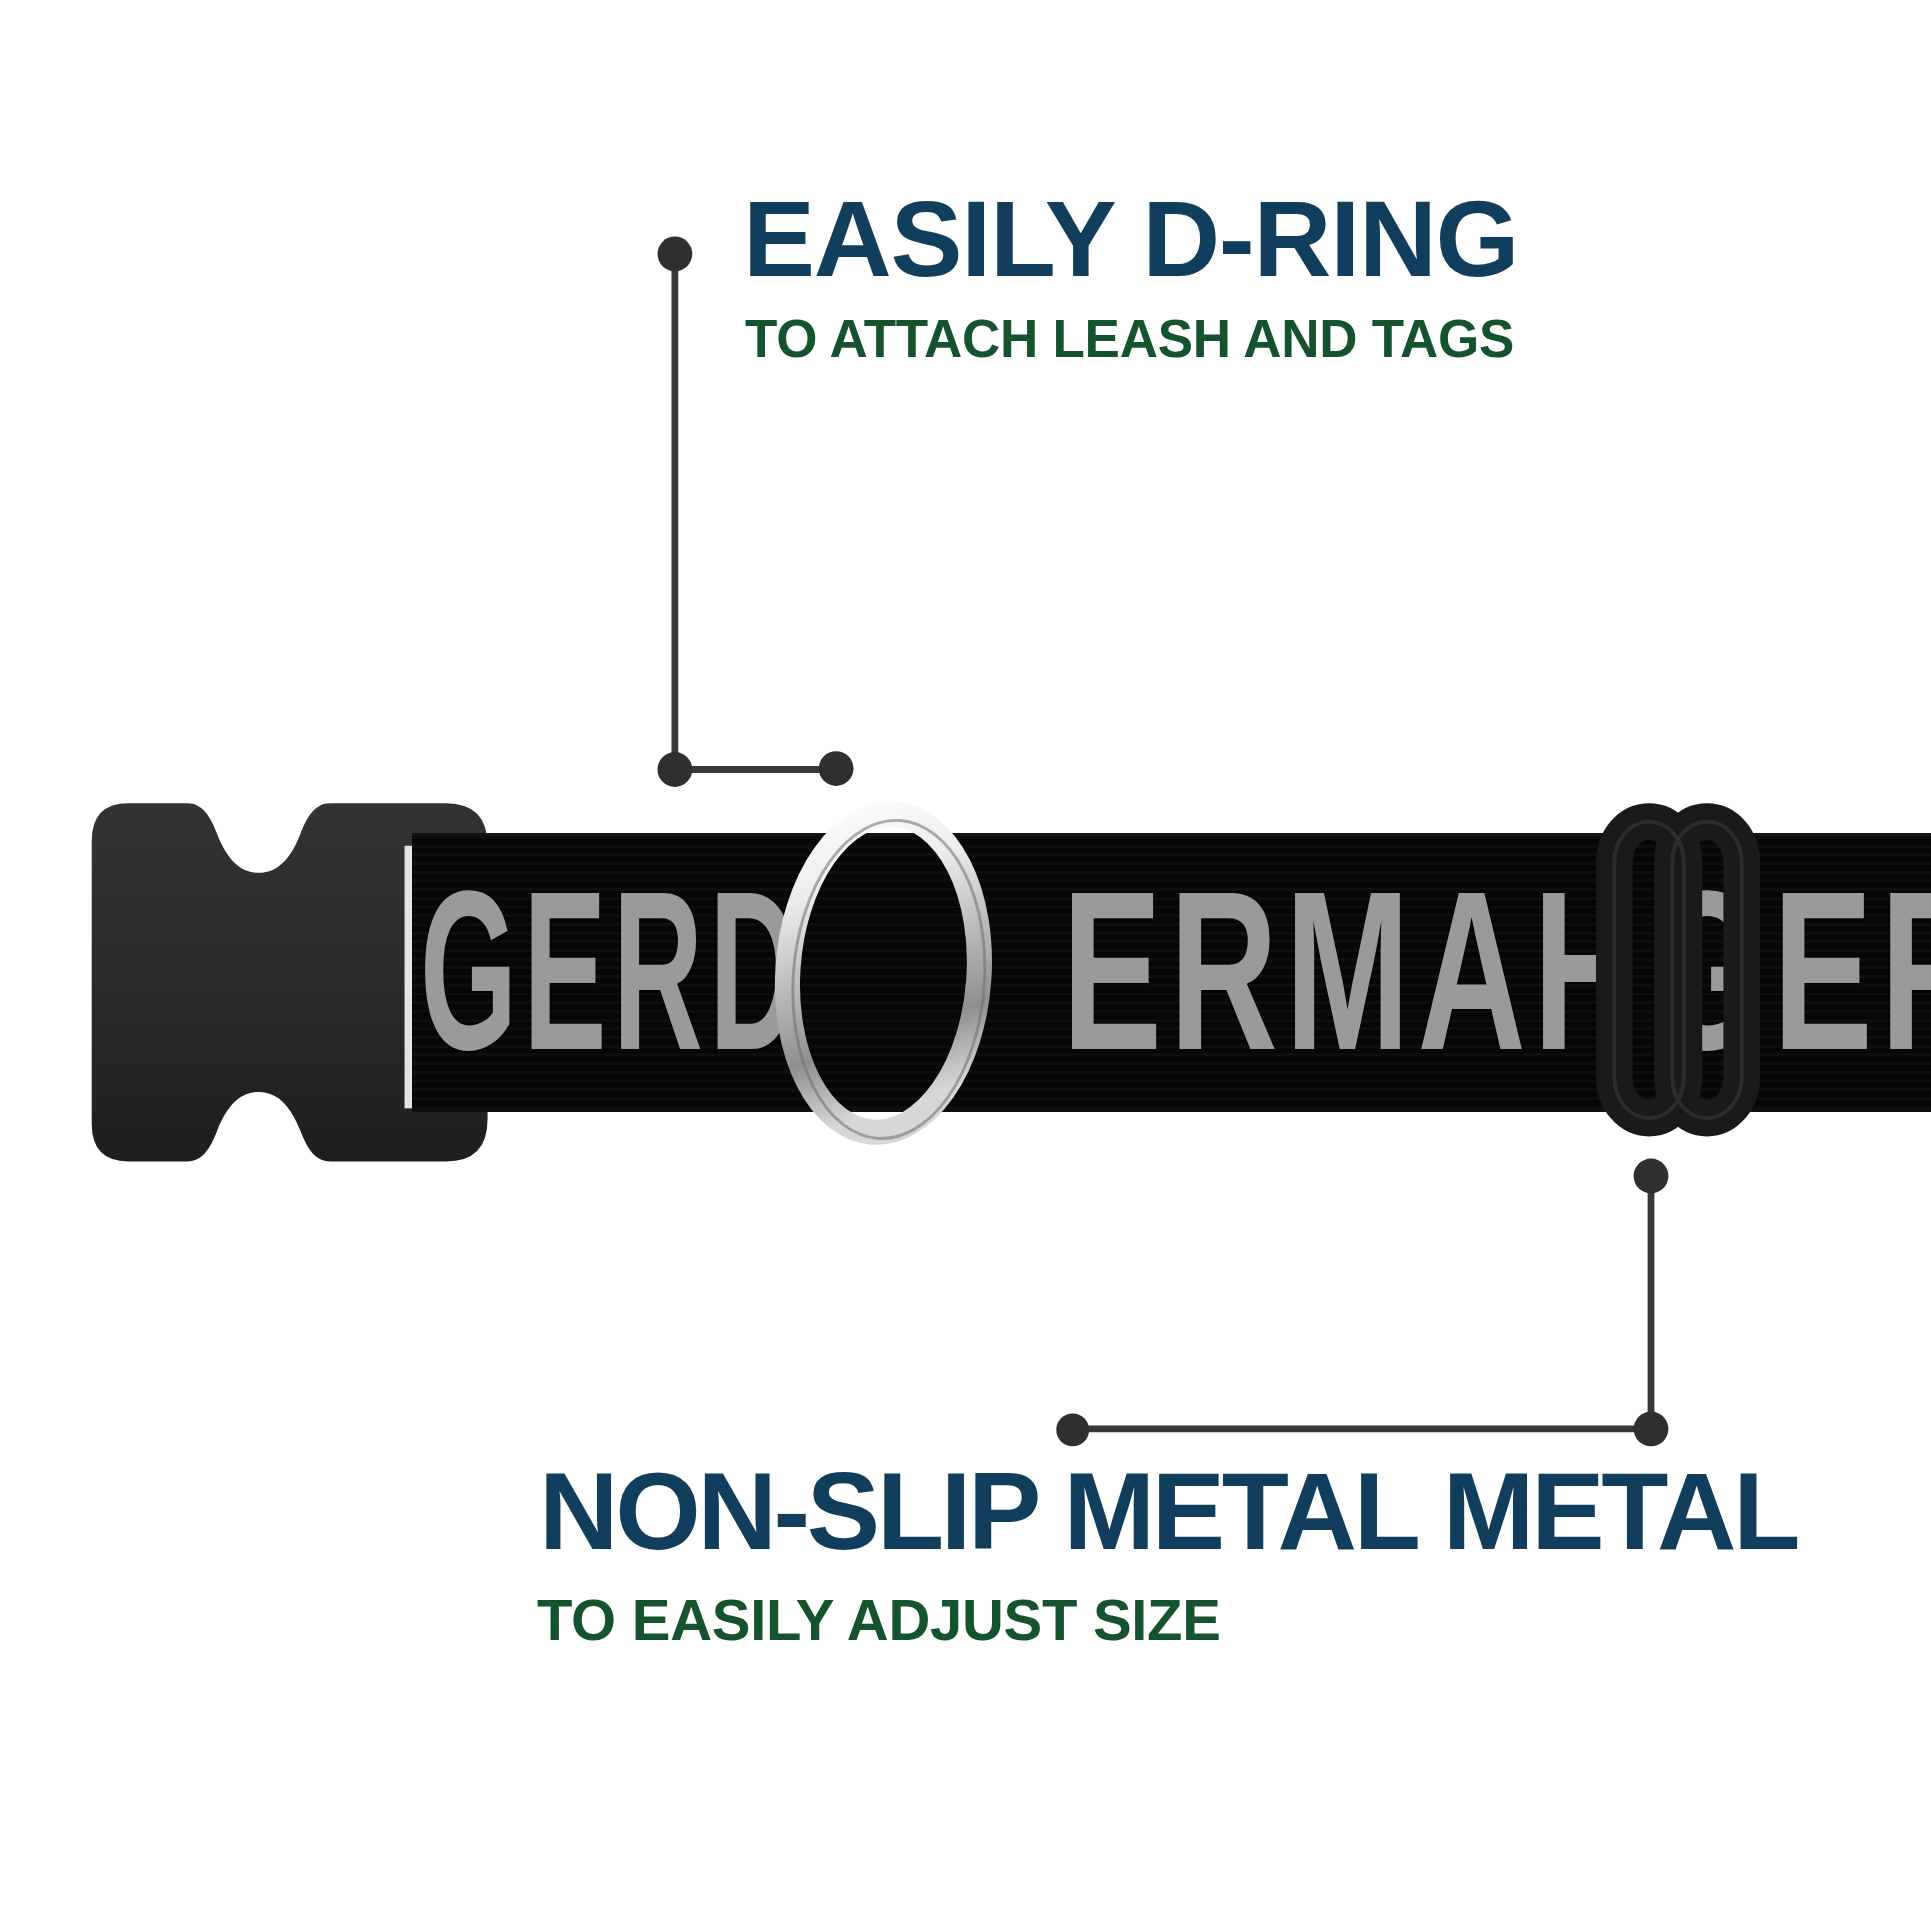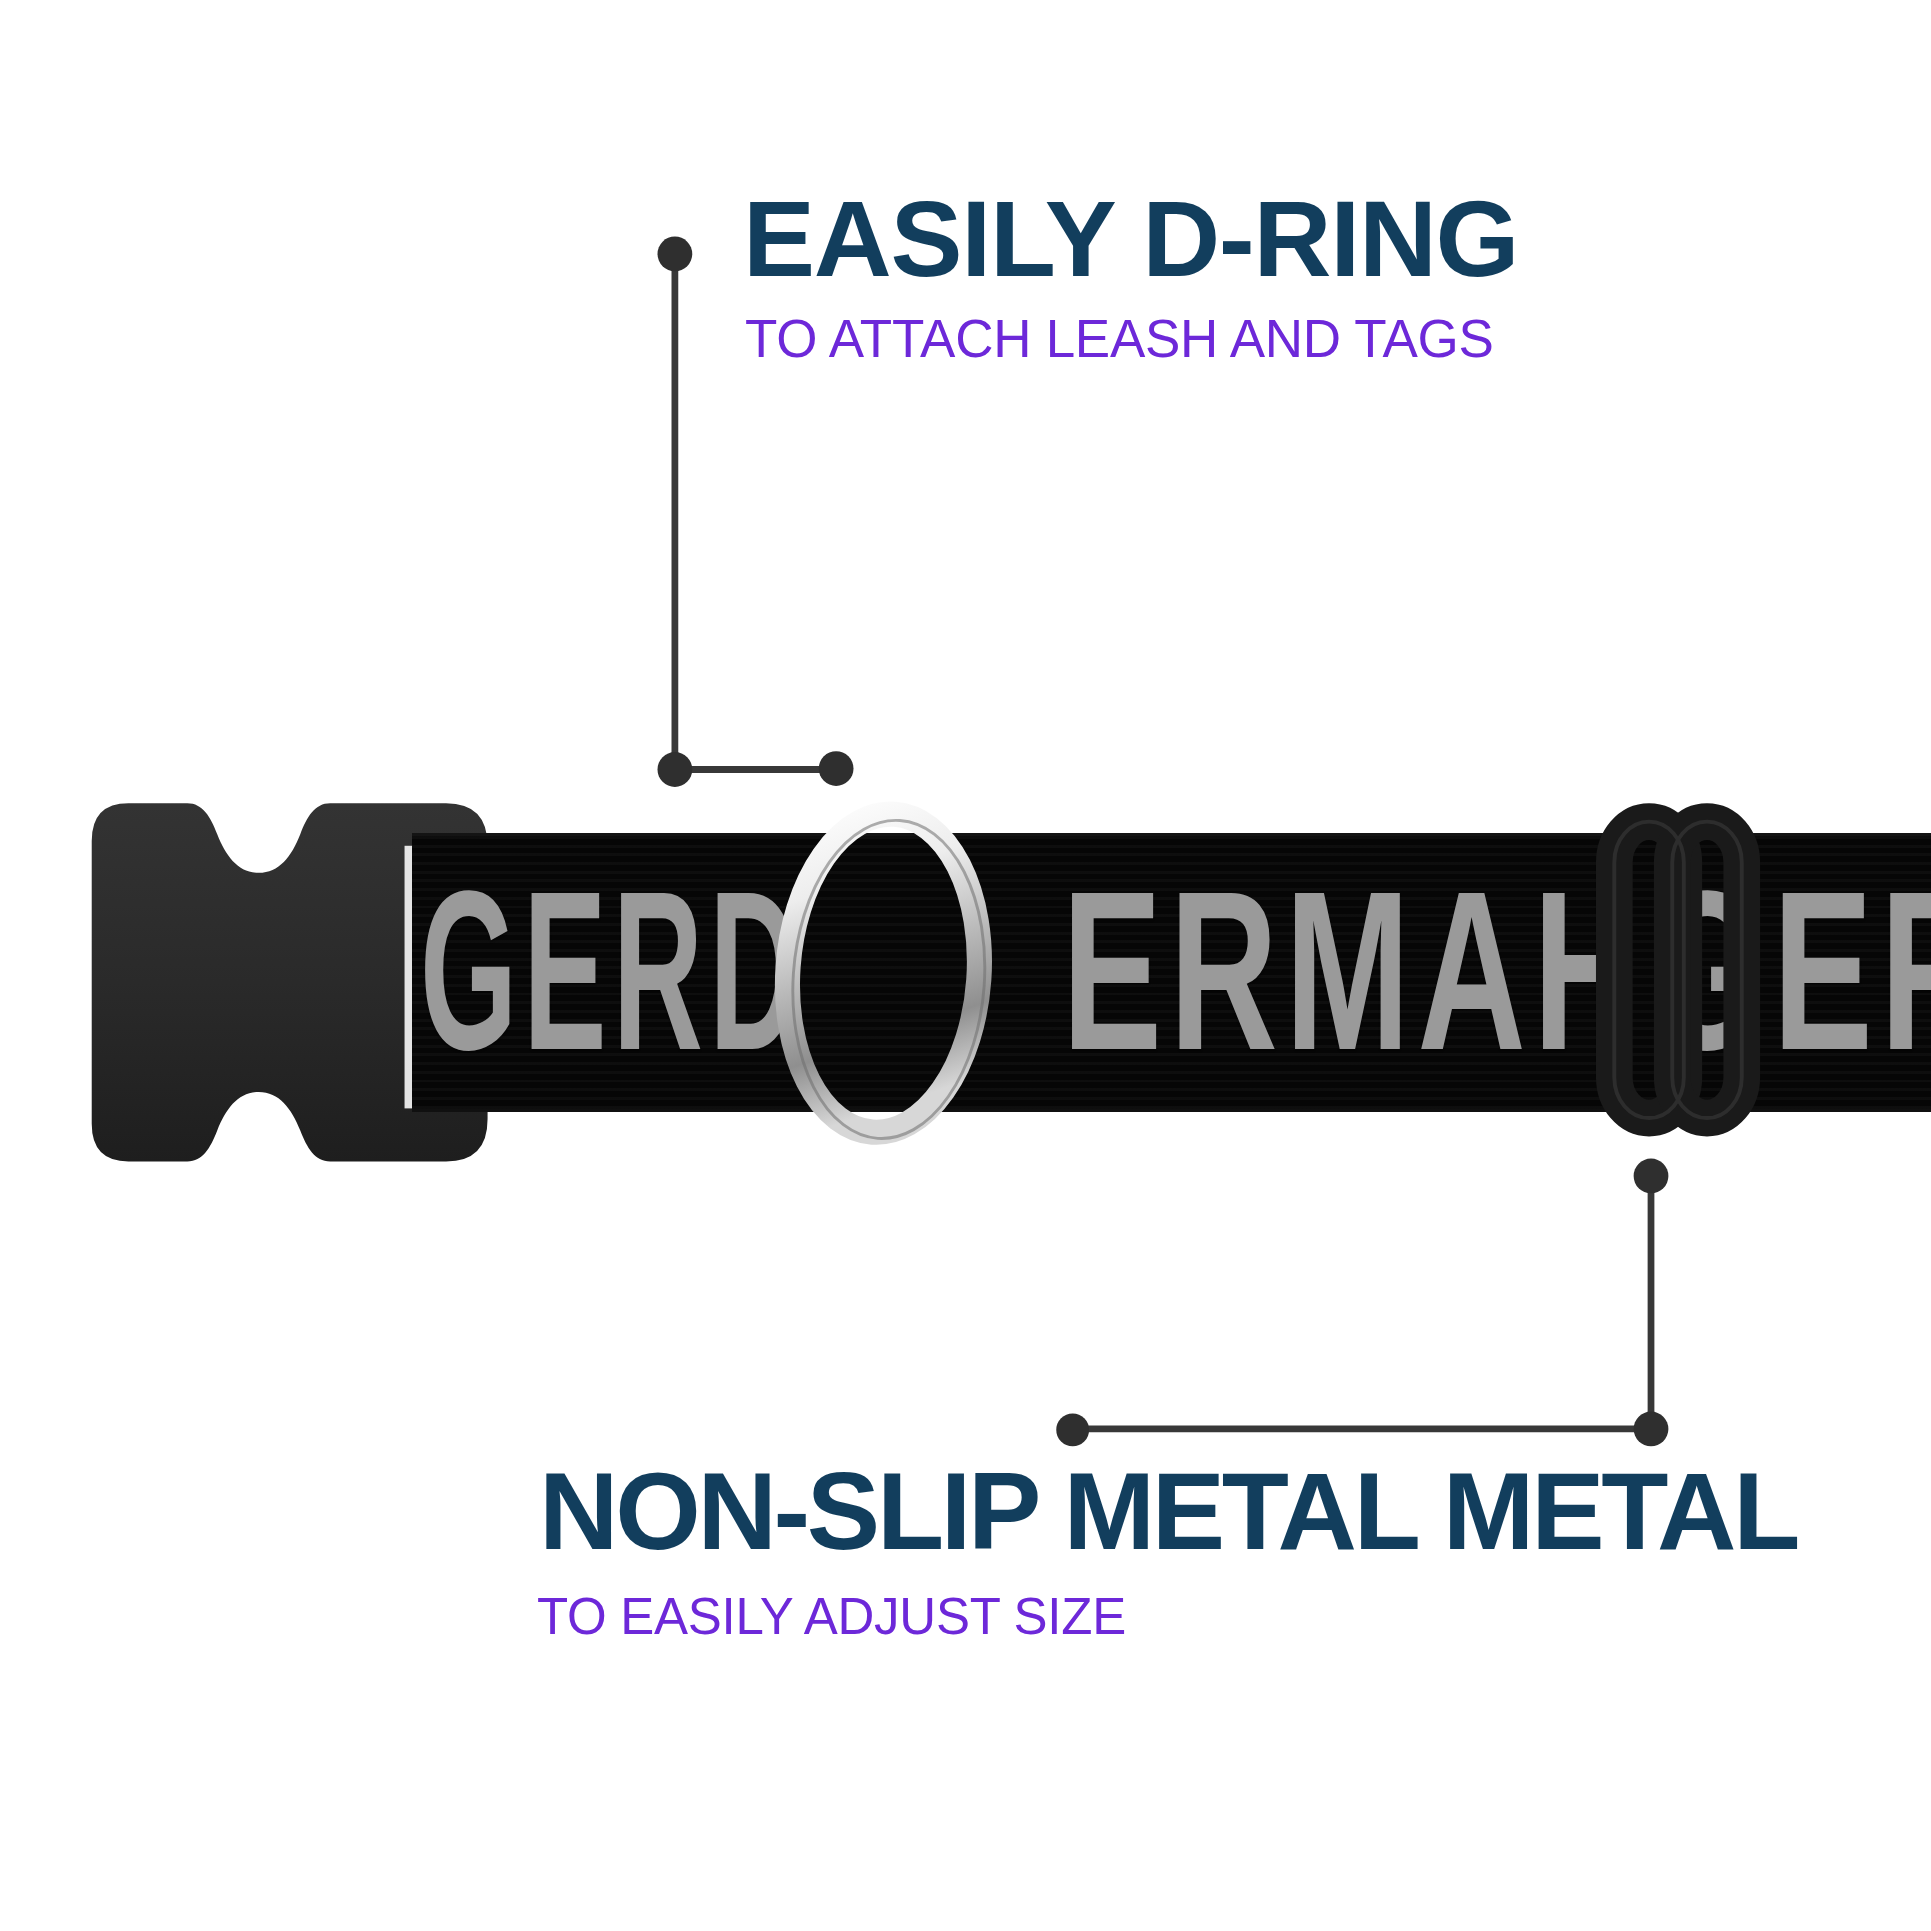--- a/index.html
+++ b/index.html
@@ -8,27 +8,27 @@
     background:#ffffff;
     font-family:"Liberation Sans", sans-serif;
   }
   .abs{position:absolute;}
   
   .callout-title{
     font-weight:700;color:#123E5D;letter-spacing:-0.012em;
     line-height:1;white-space:nowrap;
   }
   .callout-sub{
-    font-weight:400;color:#6d28d9;letter-spacing:-0.005em;
+    font-weight:700;color:#14532d;letter-spacing:-0.005em;
     line-height:1;white-space:nowrap;
   }
   #dring-title{left:743px;top:185px;font-size:108px;}
   #dring-sub{left:745px;top:312px;font-size:53px;}
   #loop-title{left:539px;top:1456px;font-size:110px;letter-spacing:-0.03em;}
-  #loop-sub{left:537px;top:1591px;font-size:51px;}
+  #loop-sub{left:537px;top:1591px;font-size:58px;}
   
   .webbing{
     left:412px;top:833px;width:1693px;height:273px;
     background:
       repeating-linear-gradient(180deg, rgba(255,255,255,0.03) 0 2.9px, rgba(0,0,0,0) 2.9px 8.7px),
       #060606;
     border-top:3.9px solid #141414;
     border-bottom:3.9px solid #101010;
     overflow:hidden;
   }

